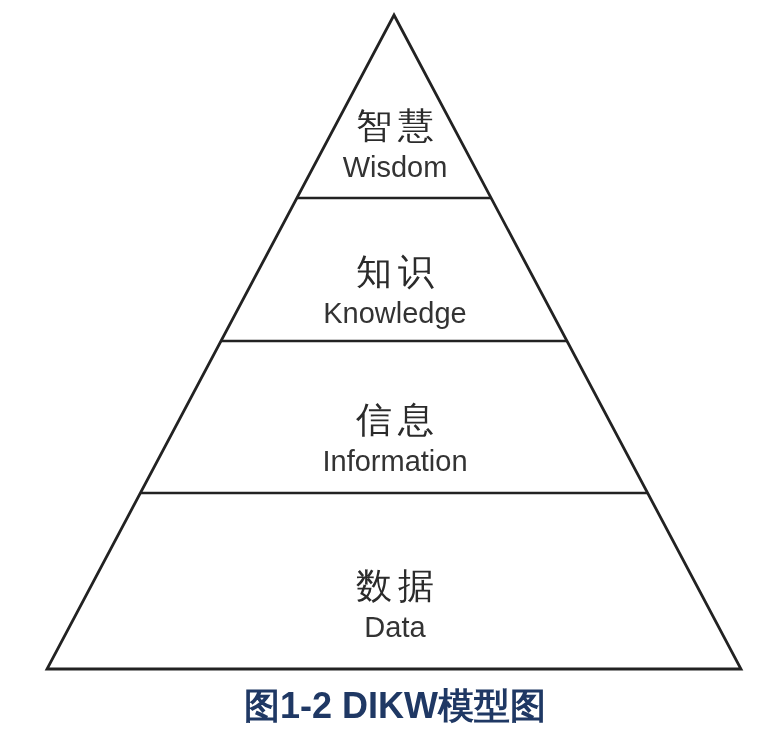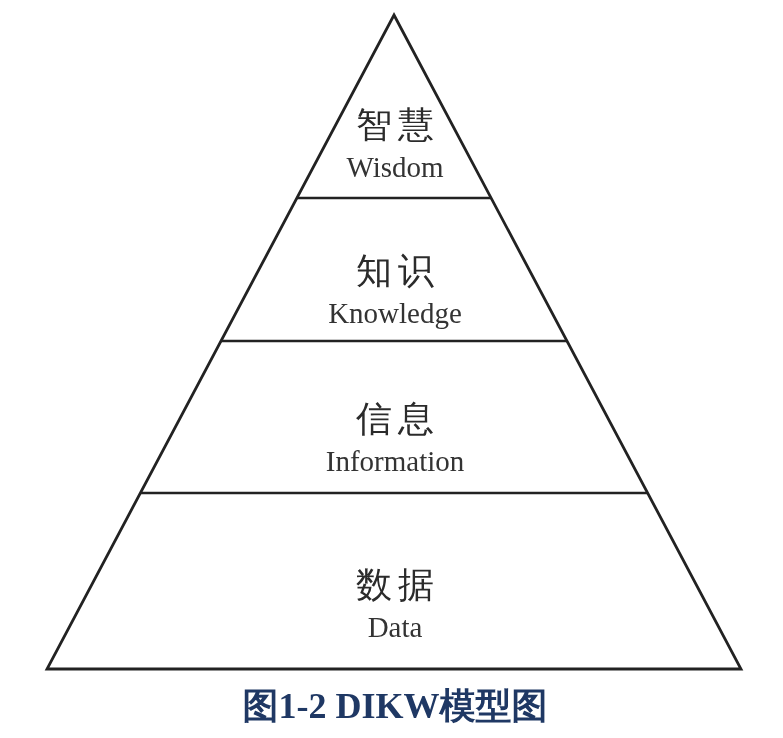--- a/index.html
+++ b/index.html
@@ -6,21 +6,21 @@
     margin: 0;
     padding: 0;
     background: #ffffff;
   }
   .stage {
     position: relative;
     width: 783px;
     height: 738px;
     background: #ffffff;
     overflow: hidden;
-    font-family: Liberation Serif, serif;
+    font-family: Liberation Sans, sans-serif;
   }
   .pyramid-svg {
     position: absolute;
     left: 0;
     top: 0;
     width: 783px;
     height: 738px;
   }
   .pyramid-svg polygon {
     fill: none;

